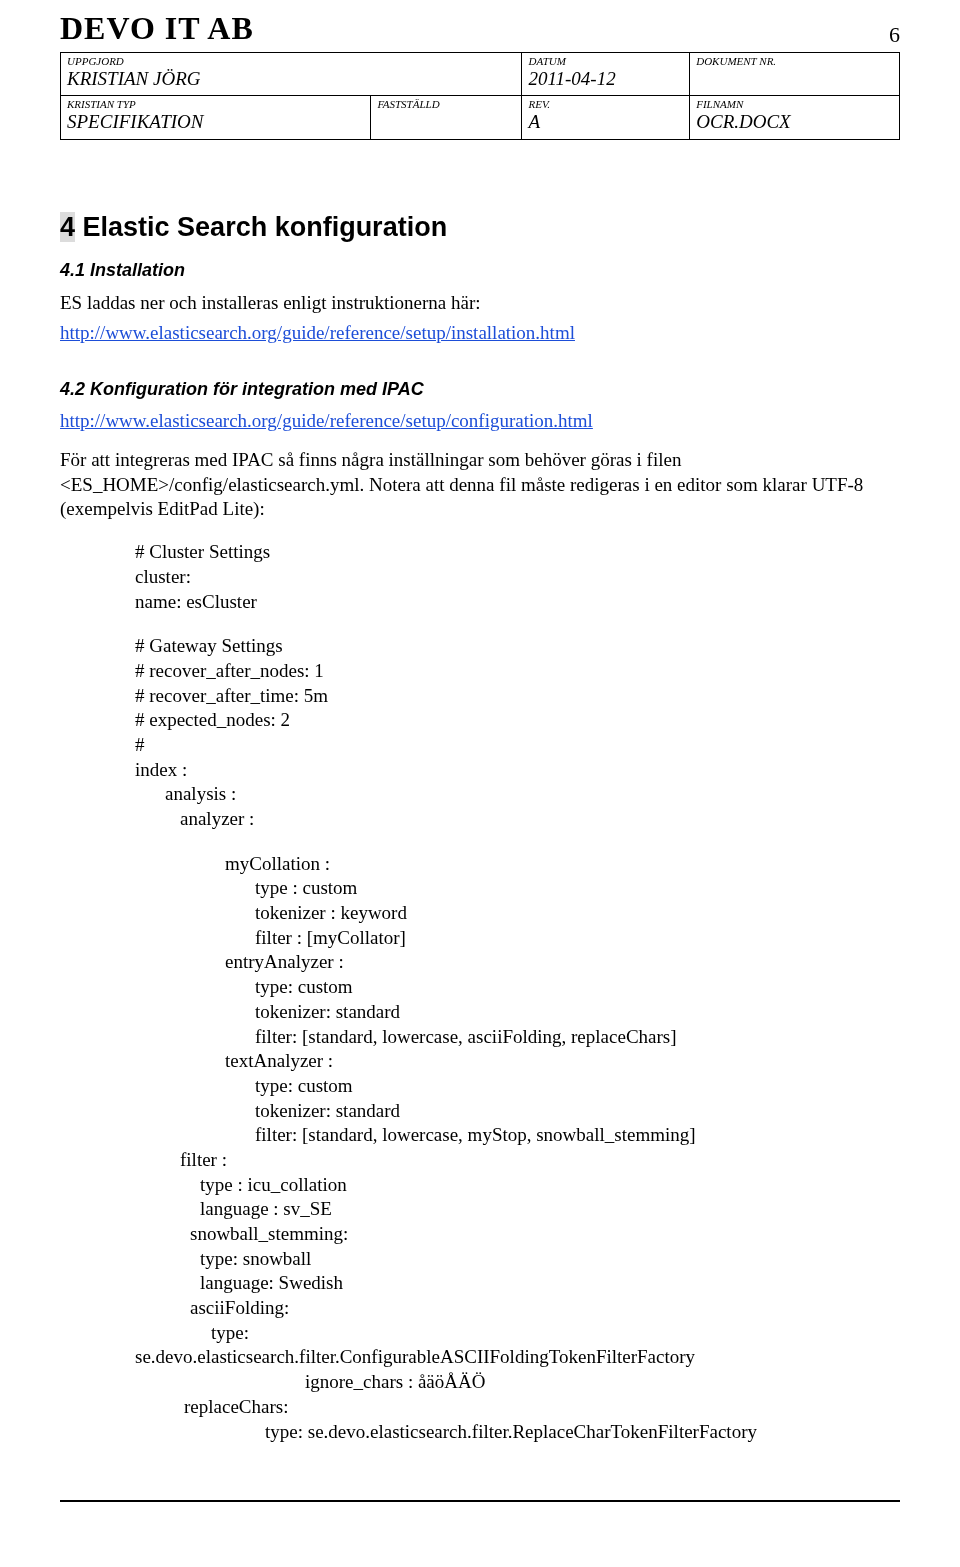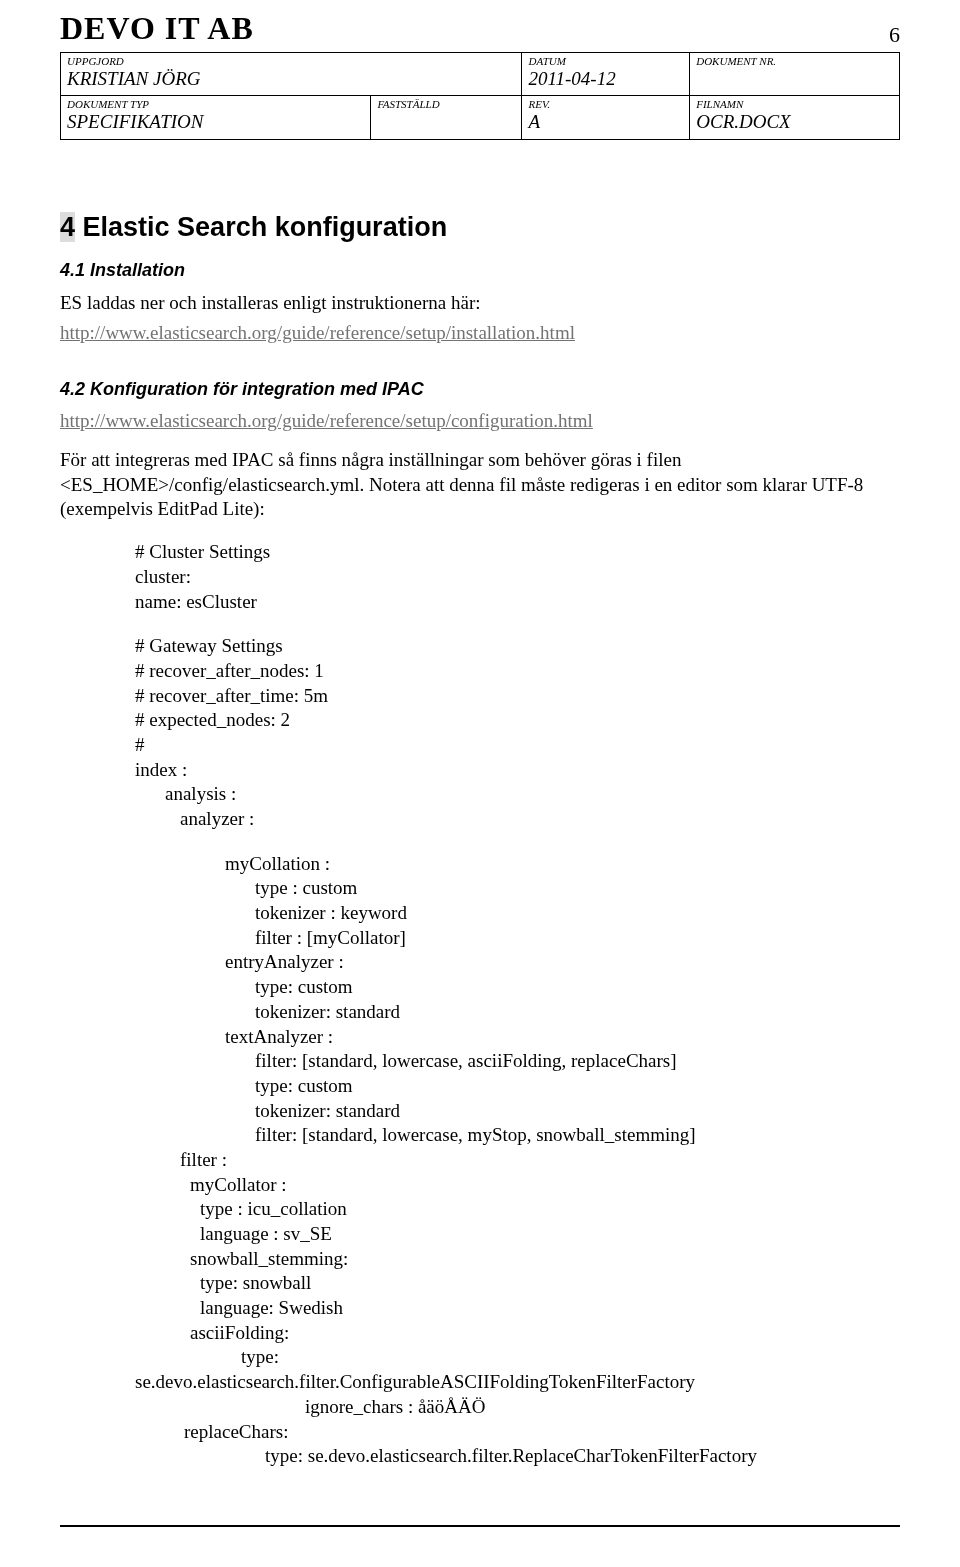--- a/index.html
+++ b/index.html
@@ -65,21 +65,21 @@
       font-family: Arial, Helvetica, sans-serif;
       font-size: 18px;
       font-style: italic;
       font-weight: bold;
       margin-bottom: 8px;
     }
     .hl {
       background: #dcdcdc;
     }
     .paragraph { margin-bottom: 6px; }
-    a.link { color: #737373; text-decoration: underline; }
+    a.link { color: #1d4ed8; text-decoration: underline; }
     .block42 { margin-top: 32px; }
     .config { margin-top: 18px; margin-left: 75px; }
     .footer {
       margin-top: 50px;
       padding-top: 6px;
       text-align: center;
       font-size: 19px;
       position: relative;
     }
     .footer-line {
@@ -110,21 +110,21 @@
         <span class="label">DATUM</span>
         <span class="value">2011-04-12</span>
       </td>
       <td class="col4">
         <span class="label">DOKUMENT NR.</span>
         <span class="value"></span>
       </td>
     </tr>
     <tr>
       <td class="col1">
-        <span class="label">DOKUMENT TYP</span>
+        <span class="label">KRISTIAN TYP</span>
         <span class="value">SPECIFIKATION</span>
       </td>
       <td class="col2">
         <span class="label">FASTSTÄLLD</span>
         <span class="value"></span>
       </td>
       <td class="col3">
         <span class="label">REV.</span>
         <span class="value">A</span>
       </td>
@@ -169,34 +169,33 @@
       <div style="margin-left:30px">analysis :</div>
       <div style="margin-left:45px">analyzer :</div>
       <div class="spacer"></div>
       <div style="margin-left:90px">myCollation :</div>
       <div style="margin-left:120px">type : custom</div>
       <div style="margin-left:120px">tokenizer : keyword</div>
       <div style="margin-left:120px">filter : [myCollator]</div>
       <div style="margin-left:90px">entryAnalyzer :</div>
       <div style="margin-left:120px">type: custom</div>
       <div style="margin-left:120px">tokenizer: standard</div>
+      <div style="margin-left:120px">filter: [standard, lowercase, asciiFolding, replaceChars]</div>
       <div style="margin-left:90px">textAnalyzer :</div>
-      <div style="margin-left:120px">filter: [standard, lowercase, asciiFolding, replaceChars]</div>
       <div style="margin-left:120px">type: custom</div>
       <div style="margin-left:120px">tokenizer: standard</div>
       <div style="margin-left:120px">filter: [standard, lowercase, myStop, snowball_stemming]</div>
       <div style="margin-left:45px">filter :</div>
-      <div style="margin-left:55px">myCollator :</div>
       <div style="margin-left:65px">type : icu_collation</div>
       <div style="margin-left:65px">language : sv_SE</div>
       <div style="margin-left:55px">snowball_stemming:</div>
       <div style="margin-left:65px">type: snowball</div>
       <div style="margin-left:65px">language: Swedish</div>
       <div style="margin-left:55px">asciiFolding:</div>
-      <div style="margin-left:106px">type:</div>
+      <div style="margin-left:76px">type:</div>
       <div>se.devo.elasticsearch.filter.ConfigurableASCIIFoldingTokenFilterFactory</div>
       <div style="margin-left:170px">ignore_chars : åäöÅÄÖ</div>
       <div style="margin-left:49px">replaceChars:</div>
       <div style="margin-left:130px">type: se.devo.elasticsearch.filter.ReplaceCharTokenFilterFactory</div>
     </div>
   </div>
 
   <div class="footer">
     <div class="footer-line"></div>
 

